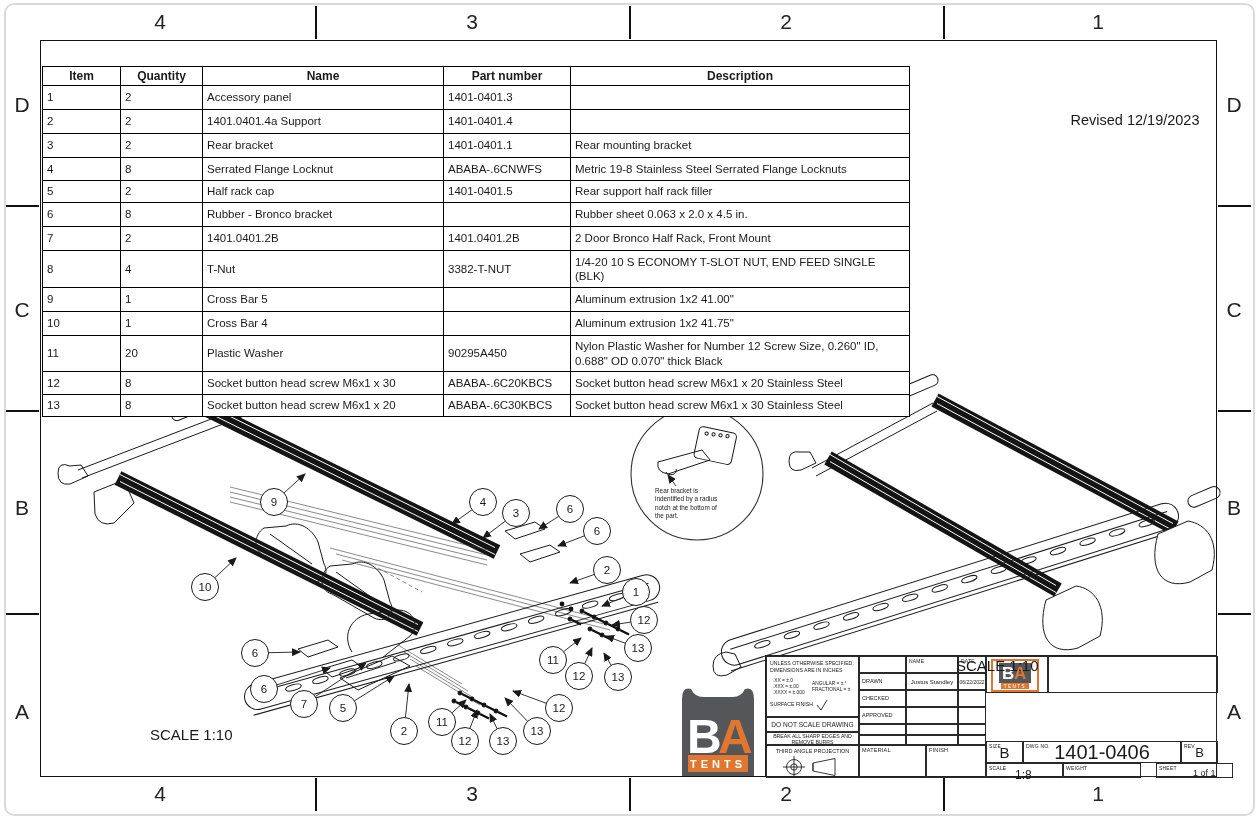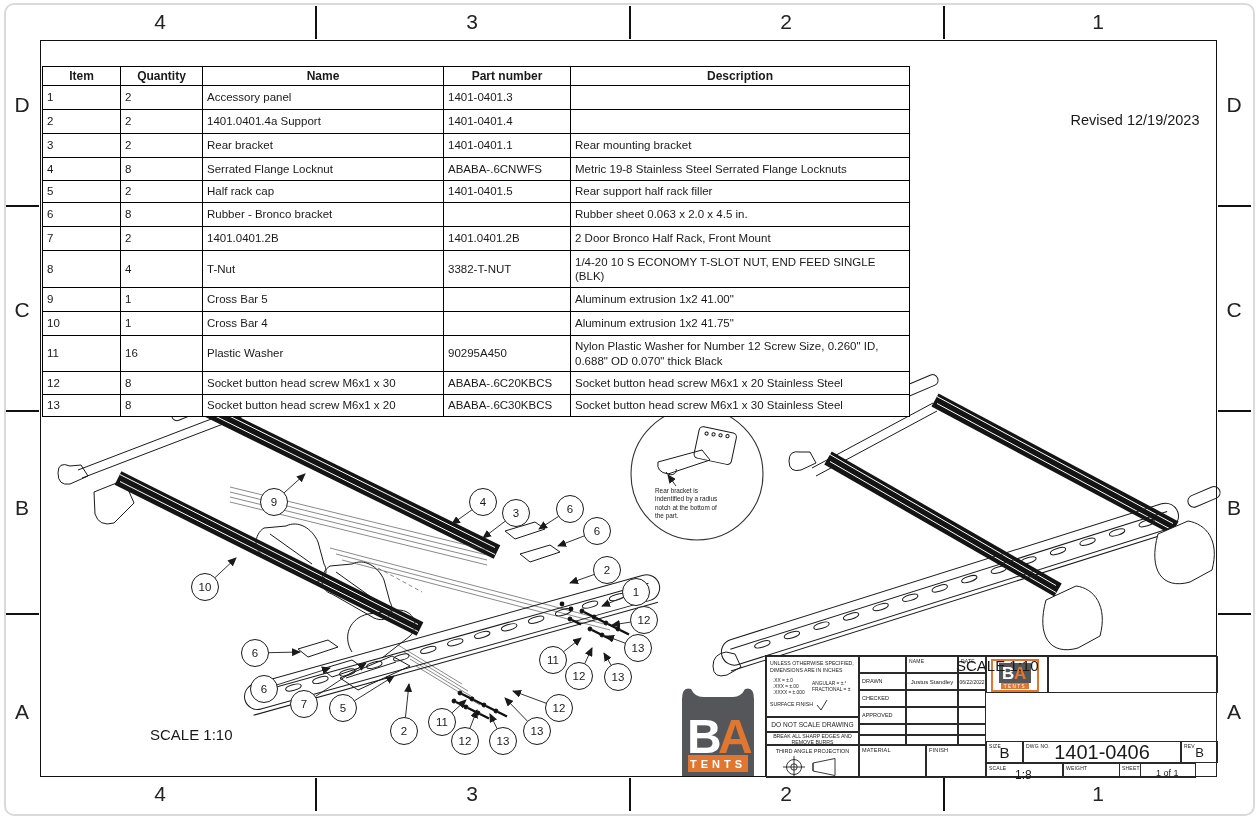--- a/index.html
+++ b/index.html
@@ -166,21 +166,21 @@
         </tr>
         <tr>
           <td>10</td>
           <td>1</td>
           <td>Cross Bar 4</td>
           <td></td>
           <td>Aluminum extrusion 1x2 41.75"</td>
         </tr>
         <tr>
           <td>11</td>
-          <td>16</td>
+          <td>20</td>
           <td>Plastic Washer</td>
           <td>90295A450</td>
           <td>Nylon Plastic Washer for Number 12 Screw Size, 0.260" ID, 0.688" OD 0.070" thick Black</td>
         </tr>
         <tr>
           <td>12</td>
           <td>8</td>
           <td>Socket button head screw M6x1 x 30</td>
           <td>ABABA-.6C20KBCS</td>
           <td>Socket button head screw M6x1 x 20 Stainless Steel</td>
@@ -556,18 +556,18 @@
       <span>B</span>
       </div>
 
     <div class="cell" style="left:220px;top:107px;width:77px;height:15px">
       <span class="lbl">SCALE</span>
       <span style="position:absolute;left:28px;top:4px;font-size:12px">1:8</span>
       </div>
     <div class="cell" style="left:297px;top:107px;width:78px;height:15px">
       <span class="lbl">WEIGHT</span>
       </div>
-    <div class="cell" style="left:353px;top:107px;width:77px;height:15px">
+    <div class="cell" style="left:390px;top:107px;width:77px;height:15px">
       <span class="lbl">SHEET</span>
       <span style="position:absolute;left:36px;top:4px;font-size:9px">1 of 1</span>
       </div>
   </div>
 </div>
 
 </body></html>

